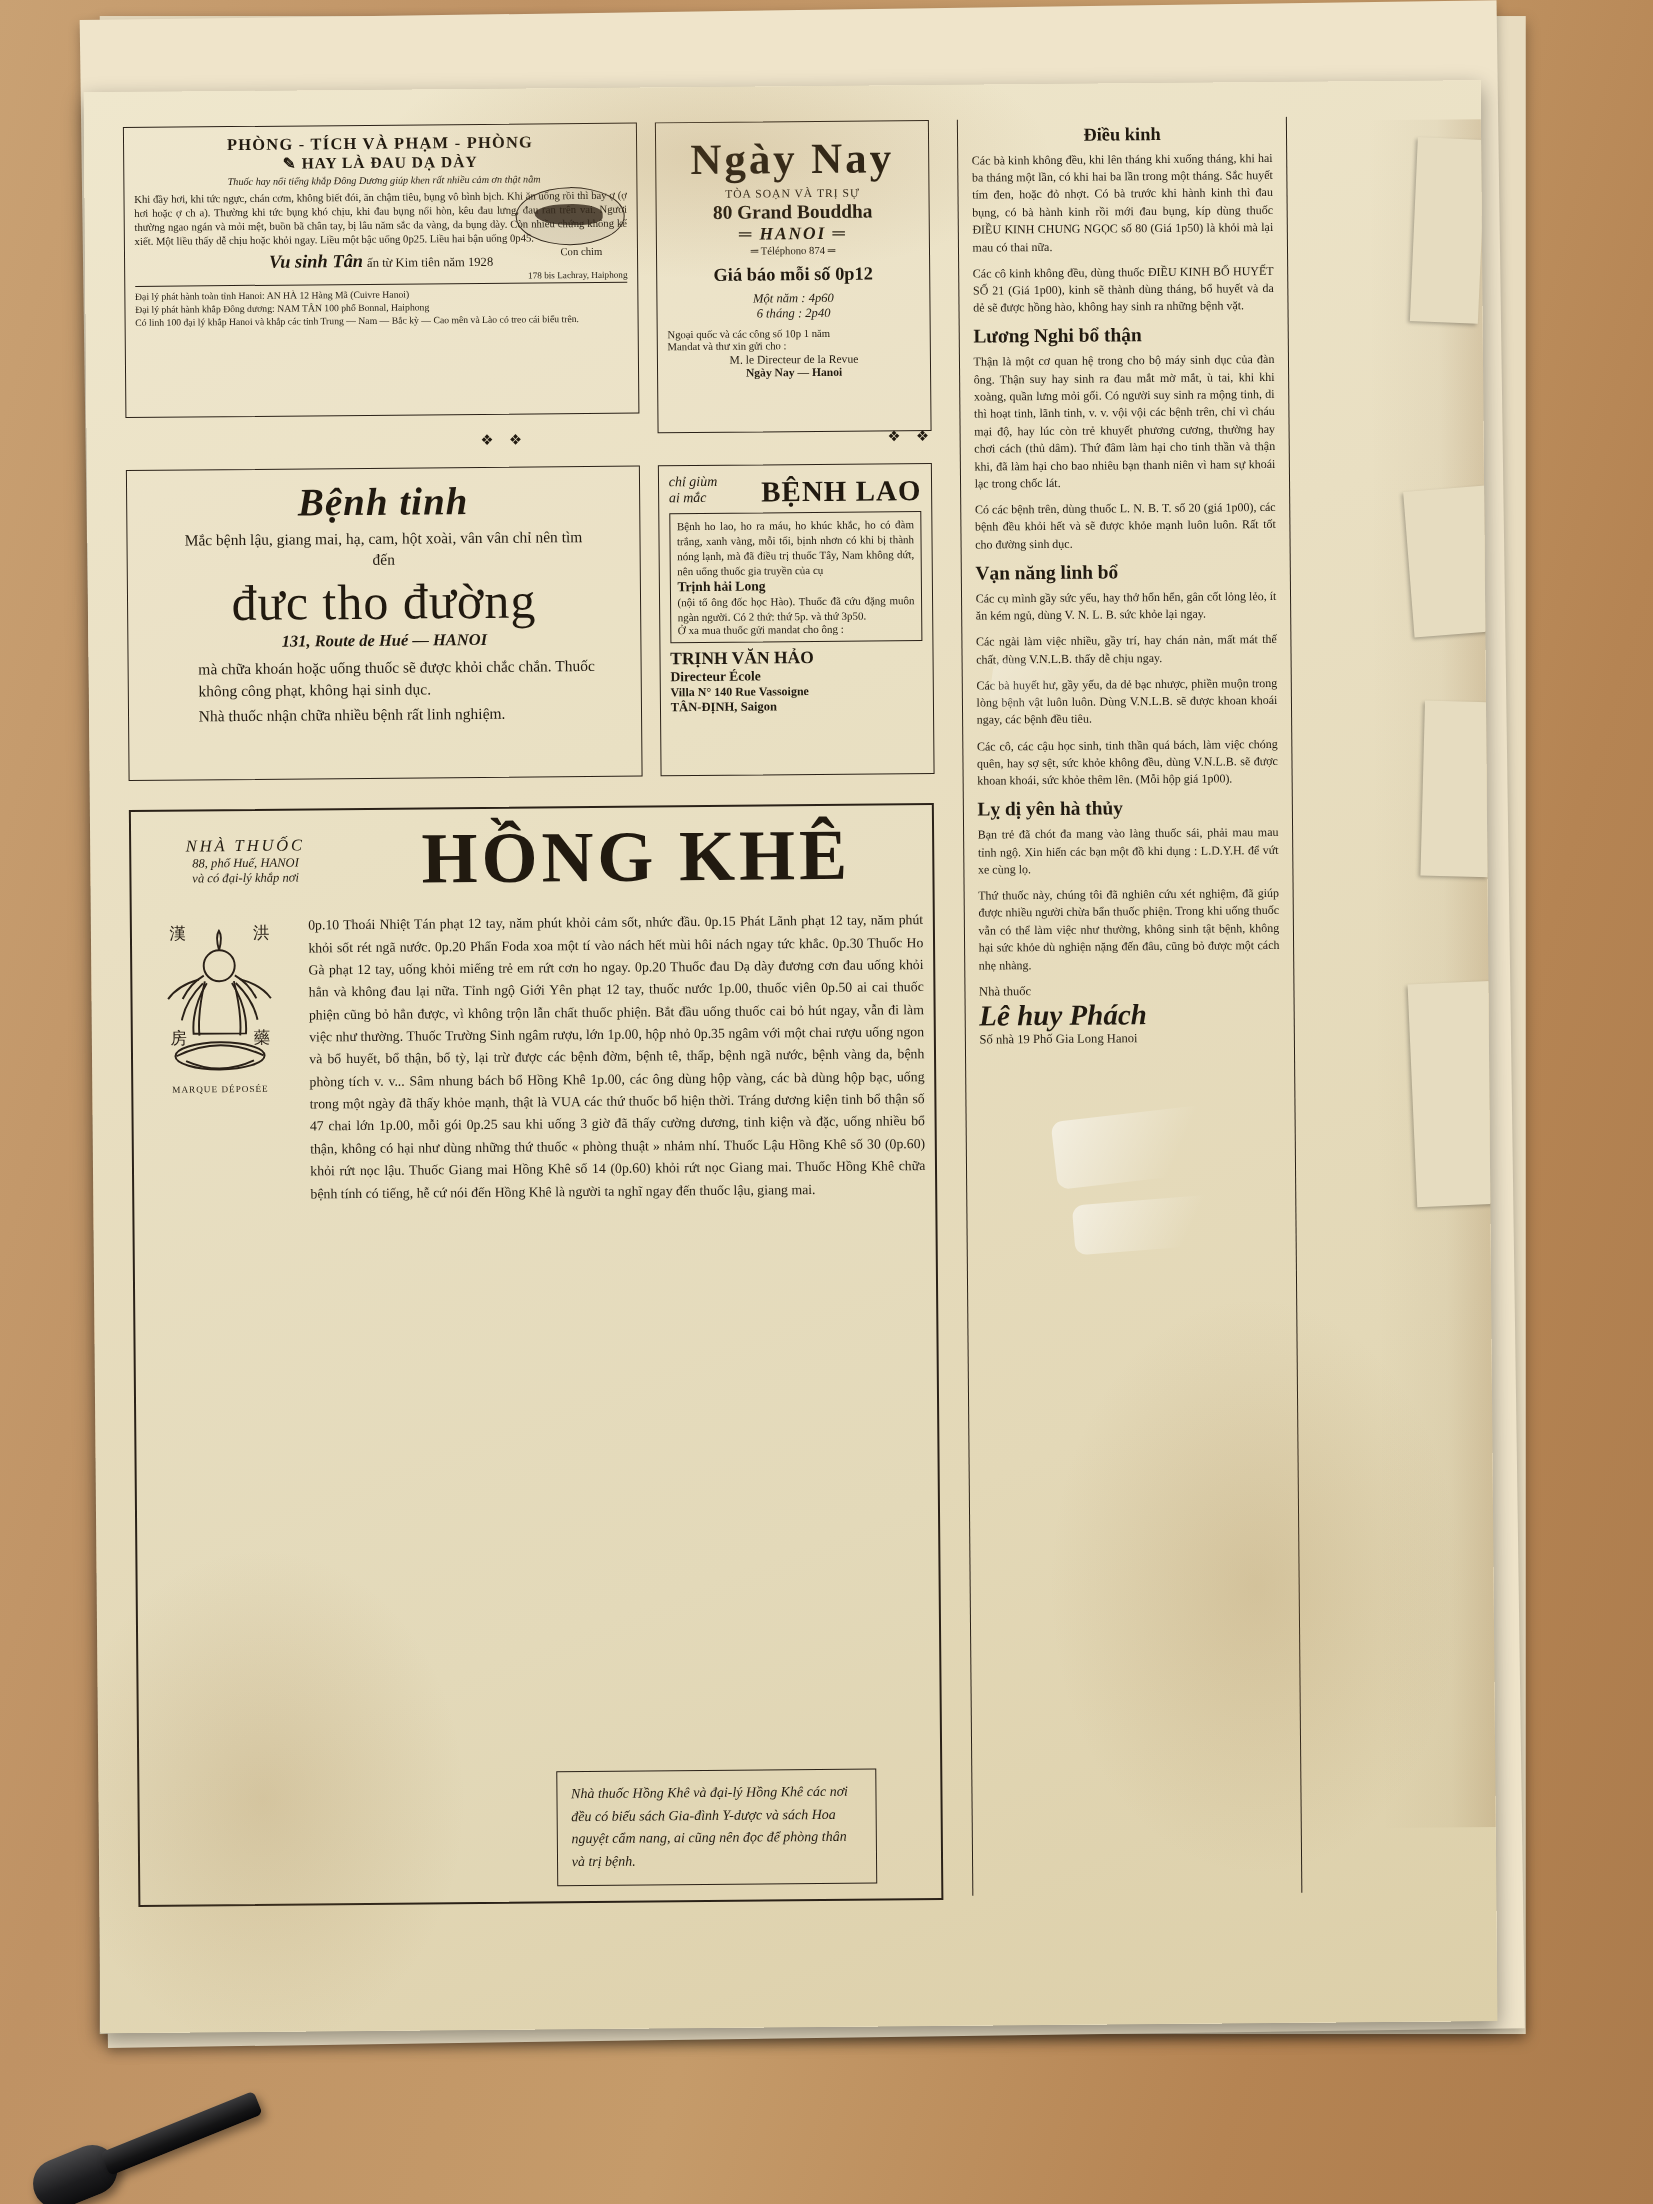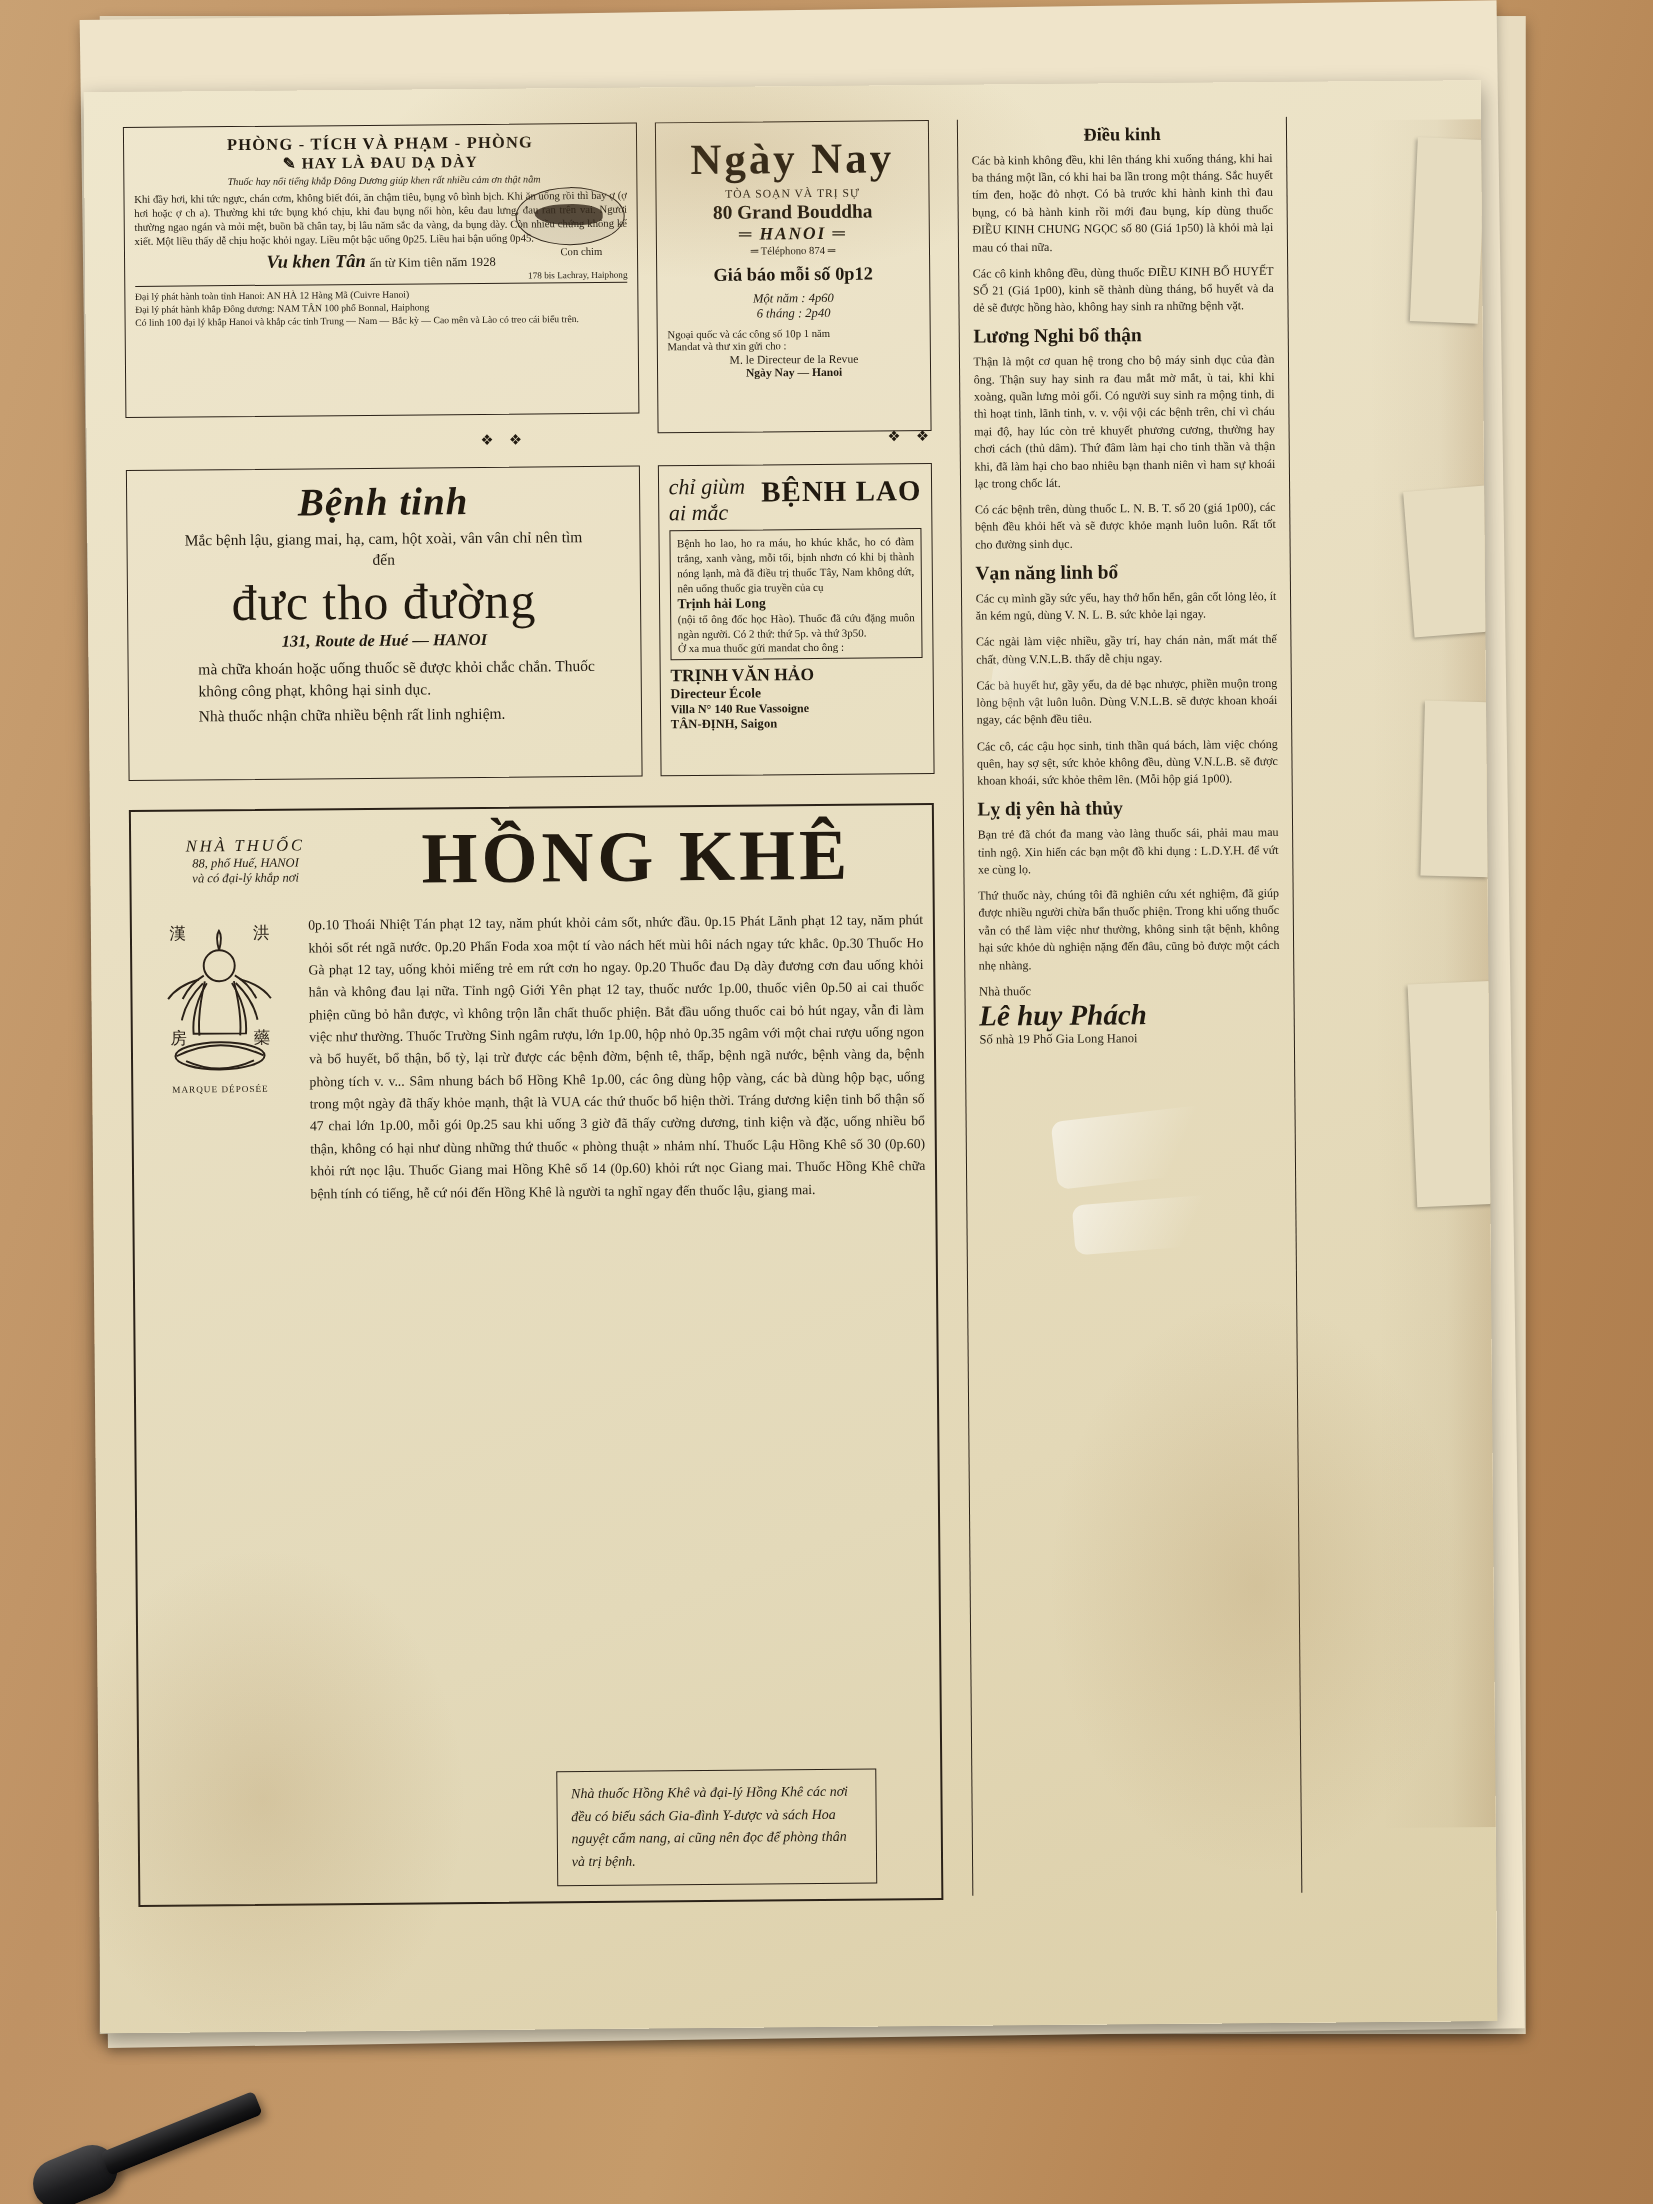--- a/index.html
+++ b/index.html
@@ -91,21 +91,21 @@
   .just{text-align:justify;}
   .divider{letter-spacing:5.8px;font-size:14.6px;}
 
   
   .t-phong{font-size:16.5px;font-weight:bold;letter-spacing:1.2px;}
   .t-ngaynay{font-size:43px;font-weight:bold;letter-spacing:2.9px;font-family:"Liberation Serif",serif;}
   .t-benhtinh{font-size:39px;font-weight:bold;font-style:italic;letter-spacing:1px;}
   .t-ductho{font-size:50px;letter-spacing:1px;}
   .t-hongkhe{font-size:72px;font-weight:bold;letter-spacing:3.9px;}
   .t-benhlao{font-size:29px;font-weight:bold;letter-spacing:1px;}
-  .t-chigium{font-size:22px;font-style:italic;}
+  .t-chigium{font-size:14px;font-style:italic;}
   .side-h{font-size:18.4px;font-weight:bold;text-align:center;margin-bottom:5.8px;}
   .side-p{font-size:12px;line-height:1.45;text-align:justify;margin-bottom:8.7px;}
   .lotus{width:126px;height:165px;}
   .marque{font-size:9.2px;letter-spacing:1px;text-align:center;}
   .sig{font-size:29px;font-style:italic;font-weight:bold;text-align:center;}
 </style>
 </head>
 <body>
 
 <div class="desk"></div>
@@ -123,21 +123,21 @@
         <div class="t-phong ctr">PHÒNG - TÍCH VÀ PHẠM - PHÒNG</div>
         <div class="ctr" style="font-size:15.5px;font-weight:bold;letter-spacing:1px;">✎ <span>HAY LÀ ĐAU DẠ DÀY</span></div>
         <div class="ctr" style="font-size:10.2px;font-style:italic;margin:2.9px 17.5px 3.9px 25px;line-height:1.25;">Thuốc hay nổi tiếng khắp Đông Dương giúp khen rất nhiều cảm ơn thật nằm</div>
         <div style="position:relative;">
           <div style="position:absolute;right:1.9px;top:-1.9px;width:107px;height:56px;border-radius:50%;border:1.9px solid #2a2118;background:rgba(0,0,0,.06);">
             <div style="position:absolute;left:17.5px;top:15.5px;width:68px;height:21.3px;border-radius:50% 50% 40% 60%;background:#2a2118;opacity:.8;"></div>
           </div>
           <div style="position:absolute;right:25px;top:56px;font-size:10.7px;">Con chim</div>
           <div class="just" style="font-size:10.7px;line-height:1.3;">Khi đầy hơi, khi tức ngực, chán cơm, không biết đói, ăn chậm tiêu, bụng vô bình bịch. Khi ăn uống rồi thì bay ợ (ợ hơi hoặc ợ ch a). Thường khi tức bụng khó chịu, khi đau bụng nổi hòn, kêu đau lưng, đau ran trên vai. Người thường ngao ngán và mỏi mệt, buồn bã chân tay, bị lâu năm sắc da vàng, da bụng dày. Còn nhiều chứng không kể xiết. Một liều thấy dễ chịu hoặc khỏi ngay. Liều một bậc uống 0p25. Liều hai bận uống 0p45.</div>
         </div>
-        <div class="ctr" style="margin-top:3.9px;"><span style="font-size:18.4px;font-weight:bold;font-style:italic;">Vu khen Tân</span>
+        <div class="ctr" style="margin-top:3.9px;"><span style="font-size:18.4px;font-weight:bold;font-style:italic;">Vu sinh Tân</span>
           <span style="font-size:12.6px;">ấn từ Kim tiên năm 1928</span></div>
         <div style="text-align:right;font-size:9.2px;">178 bis Lachray, Haiphong</div>
         <div style="border-top:1px solid #2a2118;margin-top:1.9px;padding-top:2.9px;font-size:9.7px;line-height:1.35;">
           <div>Đại lý phát hành toàn tỉnh Hanoi:  AN HÀ 12 Hàng Mã (Cuivre  Hanoi)</div>
           <div>Đại lý phát hành khắp Đông dương: NAM TÂN 100 phố Bonnal, Haiphong</div>
           <div>Có linh 100 đại lý khắp Hanoi và khắp các tỉnh Trung — Nam — Bắc kỳ — Cao mên và Lào có treo cái biểu trên.</div>
         </div>
       </div>
 
       <div class="col box" style="left:571px;top:35px;width:274px;height:311px;">

